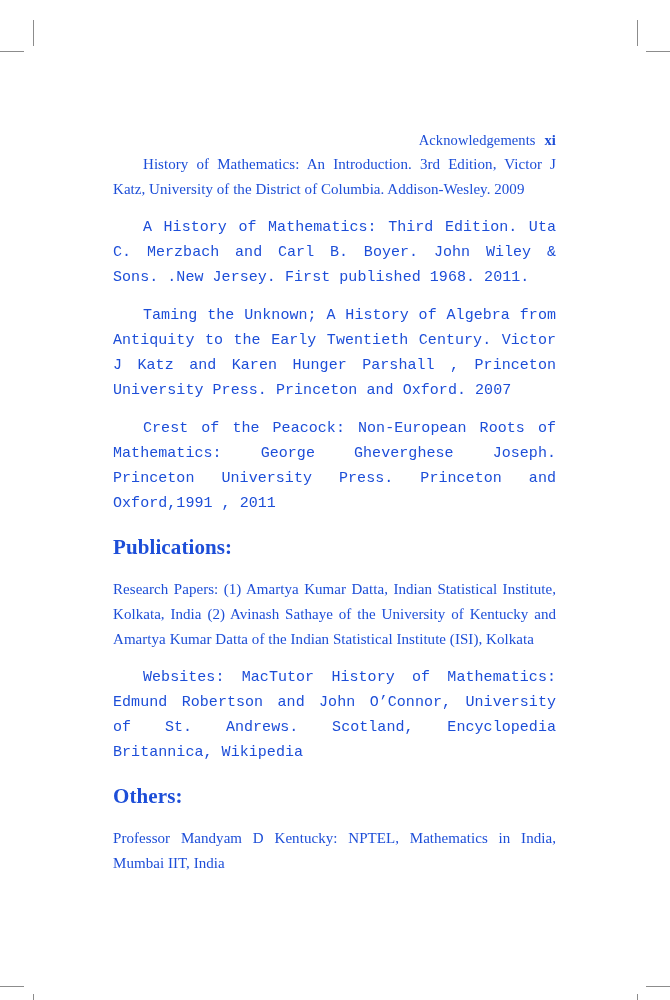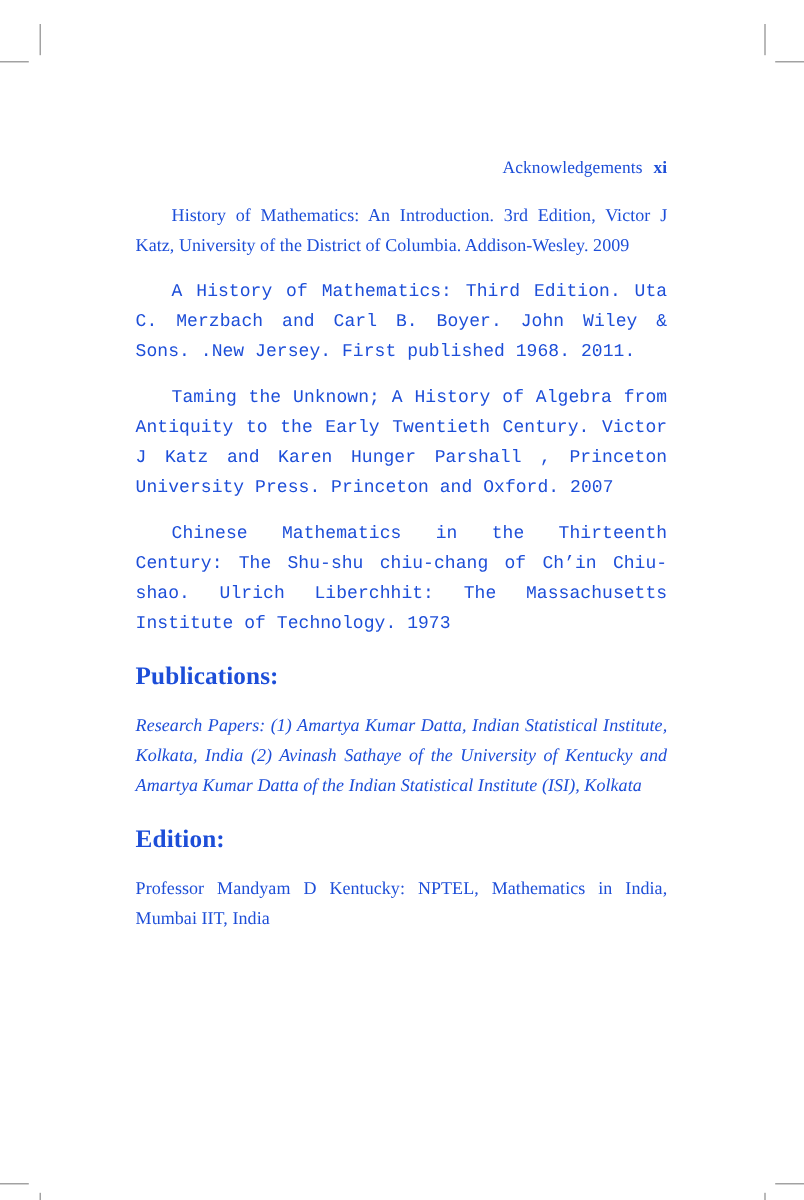--- a/index.html
+++ b/index.html
@@ -50,21 +50,21 @@
   }
   .running-head .folio {
     font-weight: bold;
     margin-left: 9px;
   }
 
   
   .textblock {
     position: absolute;
     left: 113px;
-    top: 148px;
+    top: 132px;
     width: 443px;
   }
 
   p.para {
     margin: 0;
     font-size: 15px;
     line-height: 25px;
     text-align: justify;
     text-justify: inter-word;
     text-indent: 30px;
@@ -114,28 +114,29 @@
   </div>
 
   <div class="textblock">
 
     <p class="para">History of Mathematics: An Introduction. 3rd Edition, Victor J Katz, University of the District of Columbia. Addison-Wesley. 2009</p>
 
     <p class="para gap-para">A History of Mathematics: Third Edition. Uta C. Merzbach and Carl B. Boyer. John Wiley &amp; Sons. .New Jersey. First published 1968. 2011.</p>
 
     <p class="para gap-para">Taming the Unknown; A History of Algebra from Antiquity to the Early Twentieth Century. Victor J Katz and Karen Hunger Parshall , Princeton University Press. Princeton and Oxford. 2007</p>
 
+    <p class="para gap-para">Crest of the Peacock: Non-European Roots of Mathematics: George Gheverghese Joseph. Princeton University Press. Princeton and Oxford,1991 , 2011</p>
 
-    <p class="para gap-para">Chinese Mathematics in the Thirteenth Century: The Shu-shu chiu-chang of Ch’in Chiu-shao. Ulrich Liberchhit: The Massachusetts Institute of Technology. 1973</p>
 
     <h2 class="section-heading gap-before-heading">Publications:</h2>
 
-    <p class="para flush gap-after-heading" style="text-indent: 0px; font-style: italic;">Research Papers: (1) Amartya Kumar Datta, Indian Statistical Institute, Kolkata, India (2) Avinash Sathaye of the University of Kentucky and Amartya Kumar Datta of the Indian Statistical Institute (ISI), Kolkata</p>
+    <p class="para flush gap-after-heading" style="text-indent: 0px;">Research Papers: (1) Amartya Kumar Datta, Indian Statistical Institute, Kolkata, India (2) Avinash Sathaye of the University of Kentucky and Amartya Kumar Datta of the Indian Statistical Institute (ISI), Kolkata</p>
 
+    <p class="para gap-para">Websites: MacTutor History of Mathematics: Edmund Robertson and John O’Connor, University of St. Andrews. Scotland, Encyclopedia Britannica, Wikipedia</p>
 
-    <h2 class="section-heading gap-before-heading">Edition:</h2>
+    <h2 class="section-heading gap-before-heading">Others:</h2>
 
     <p class="para flush gap-after-heading" style="text-indent: 0px;">Professor Mandyam D Kentucky: NPTEL, Mathematics in India, Mumbai IIT, India</p>
 
 
   </div>
 
 </div>
 
 </body></html>

